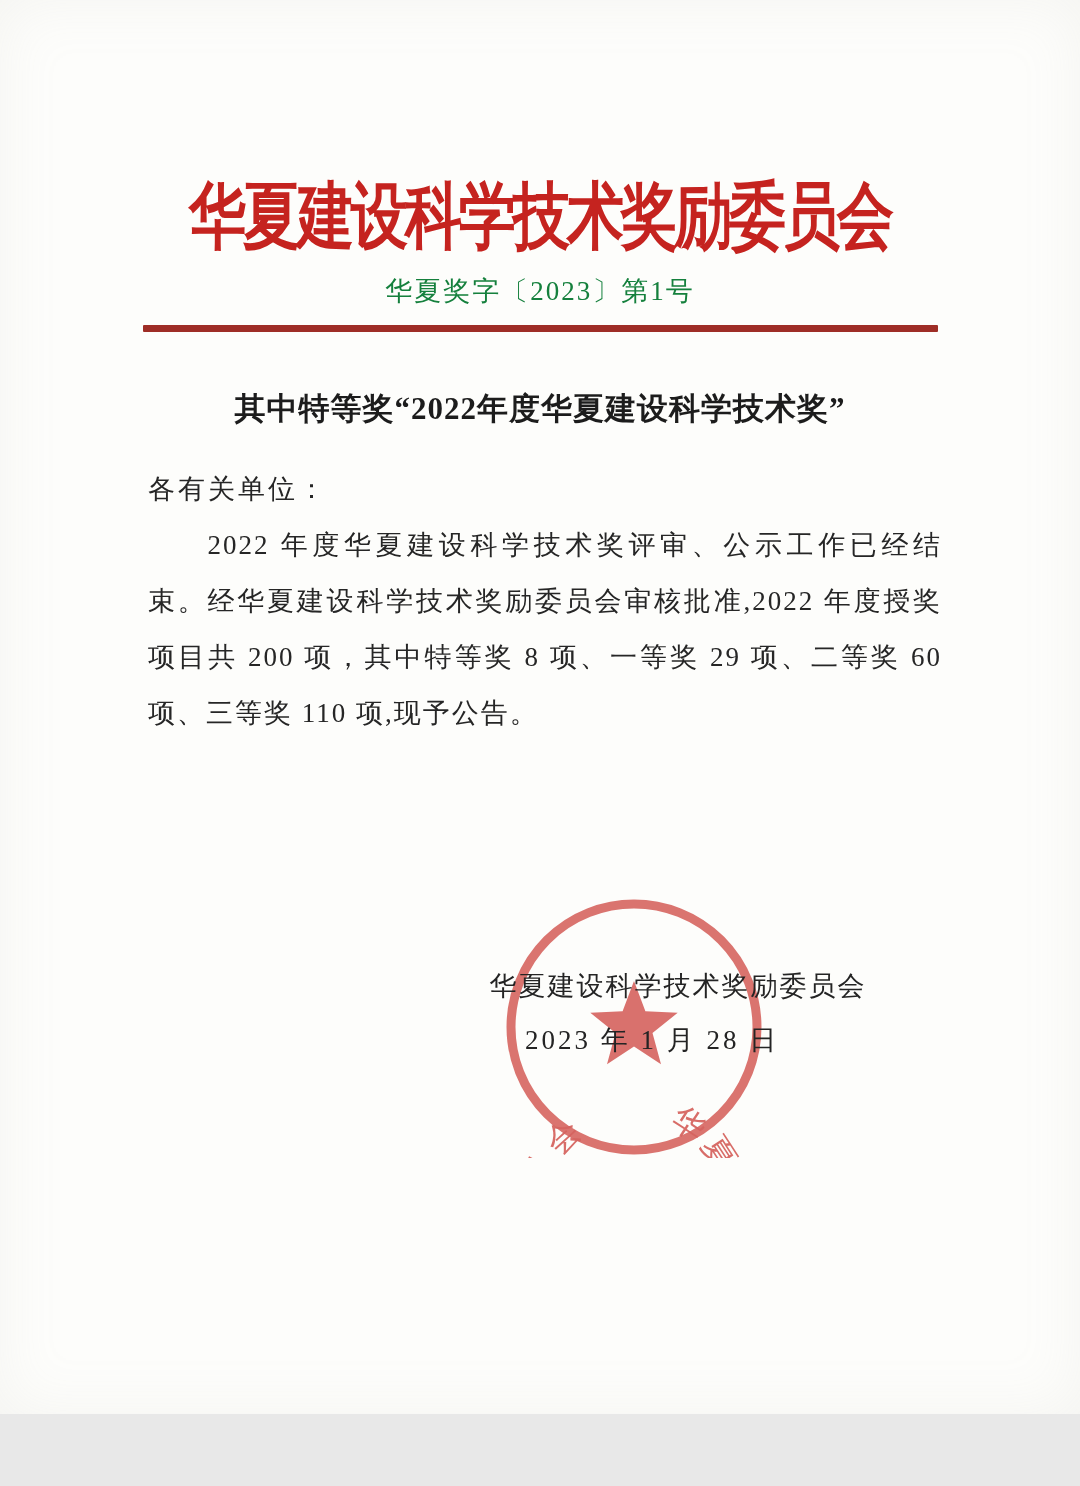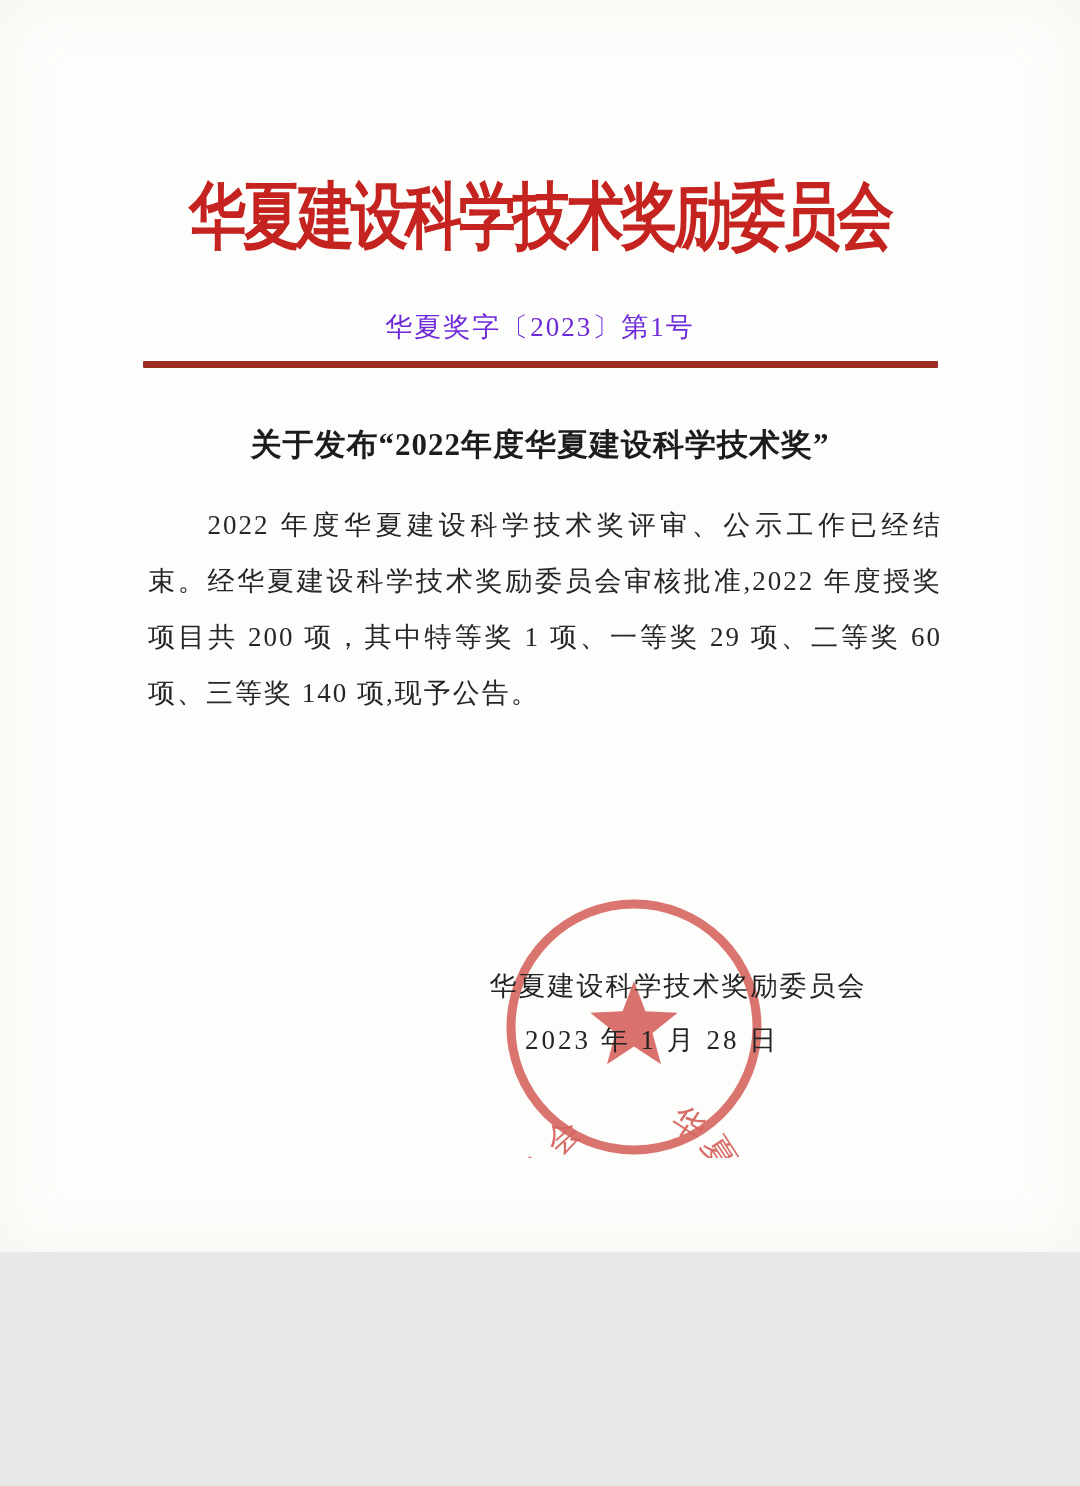--- a/index.html
+++ b/index.html
@@ -4,43 +4,43 @@
 <style>
   html, body {
     margin: 0;
     padding: 0;
     background: #e8e8e8;
     font-family: "Liberation Serif", "DejaVu Serif", serif;
   }
   .page {
     position: relative;
     width: 1080px;
-    height: 1252px;
+    height: 1414px;
     margin: 0 auto;
     background: #fdfdfb;
     box-shadow: inset 0 0 60px rgba(180,180,175,0.12);
     overflow: hidden;
     color: #232323;
   }
   .letterhead {
     margin-top: 168px;
     text-align: center;
     font-size: 57px;
     font-weight: bold;
     color: #c5231f;
     letter-spacing: -3px;
     transform: scaleY(1.28);
     transform-origin: center top;
     white-space: nowrap;
   }
   .doc-number {
-    margin-top: 64px;
+    margin-top: 28px;
     text-align: center;
     font-size: 27px;
-    color: #6d28d9;
+    color: #15803d;
     letter-spacing: 2px;
   }
   .red-rule {
     width: 795px;
     height: 7px;
     margin: 16px auto 0 auto;
     background: #9e2d26;
     border-radius: 1px;
   }
   .notice-title {
@@ -107,25 +107,26 @@
 
 <div class="page">
 
   <div class="letterhead">华夏建设科学技术奖励委员会</div>
 
   <div class="doc-number">华夏奖字〔2023〕第1号</div>
 
   <div class="red-rule"></div>
 
   <div class="notice-title">
-    <div>关于发布“2022年度华夏建设科学技术奖”</div>
+    <div>其中特等奖“2022年度华夏建设科学技术奖”</div>
   </div>
 
   <div class="body-block">
-    <p class="body-paragraph">2022 年度华夏建设科学技术奖评审、公示工作已经结束。经华夏建设科学技术奖励委员会审核批准,2022 年度授奖项目共 200 项，其中特等奖 1 项、一等奖 29 项、二等奖 60 项、三等奖 140 项,现予公告。</p>
+    <div class="salutation">各有关单位：</div>
+    <p class="body-paragraph">2022 年度华夏建设科学技术奖评审、公示工作已经结束。经华夏建设科学技术奖励委员会审核批准,2022 年度授奖项目共 200 项，其中特等奖 8 项、一等奖 29 项、二等奖 60 项、三等奖 110 项,现予公告。</p>
   </div>
 
   <svg class="official-seal" viewBox="-131 -131 262 262" xmlns="http://www.w3.org/2000/svg">
     <defs>
       <path id="sealArc" d="M 0,92 A 92,92 0 1,1 -0.01,92"></path>
     </defs>
     <circle cx="0" cy="0" r="123" fill="none" stroke="#cf4a45" stroke-width="9" stroke-opacity="0.9"></circle>
     <polygon fill="#cf4a45" fill-opacity="0.92" points="0,-46 11.4,-15.7 43.7,-14.2 18.5,6 27,37.2 0,19.4 -27,37.2 -18.5,6 -43.7,-14.2 -11.4,-15.7"></polygon>
     <text font-size="33" fill="#cf4a45" fill-opacity="0.95" font-family="Liberation Serif, DejaVu Serif, serif" letter-spacing="5">
       <textPath href="#sealArc" startOffset="6%">华夏建设科学技术奖励委员会</textPath>

